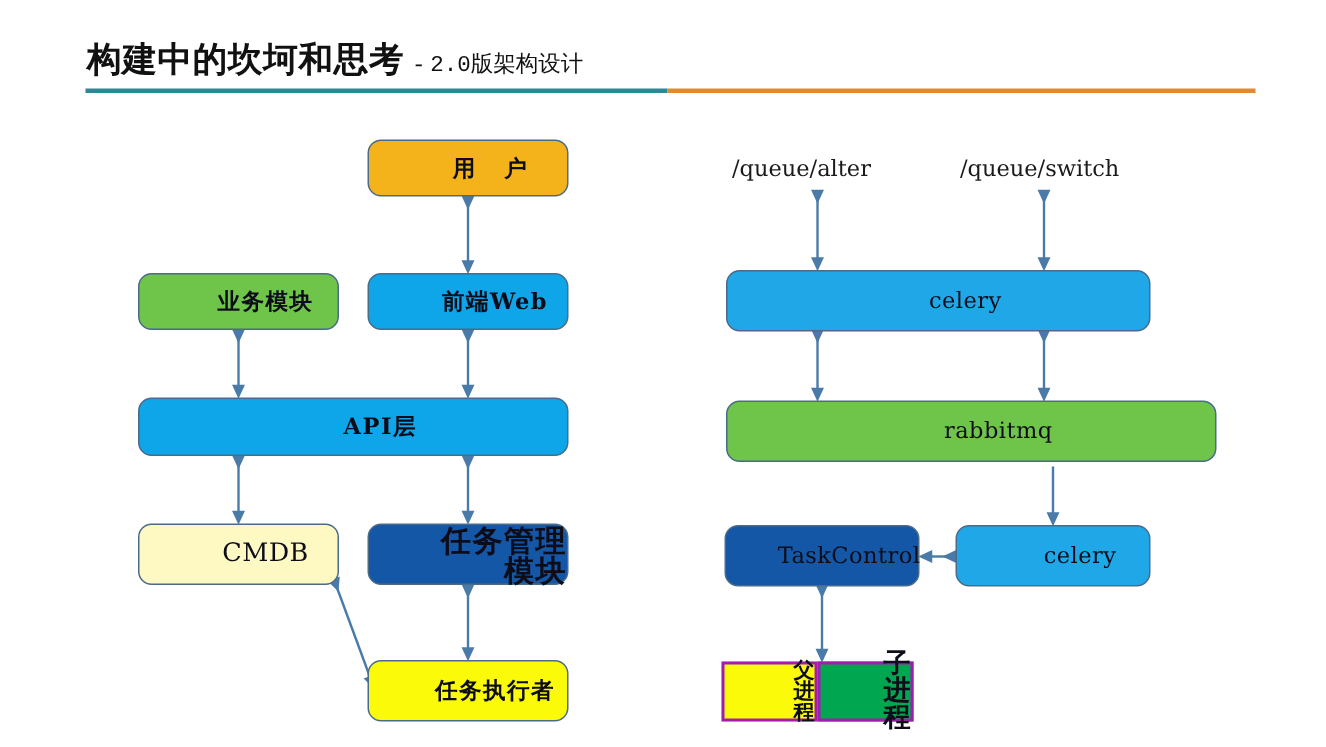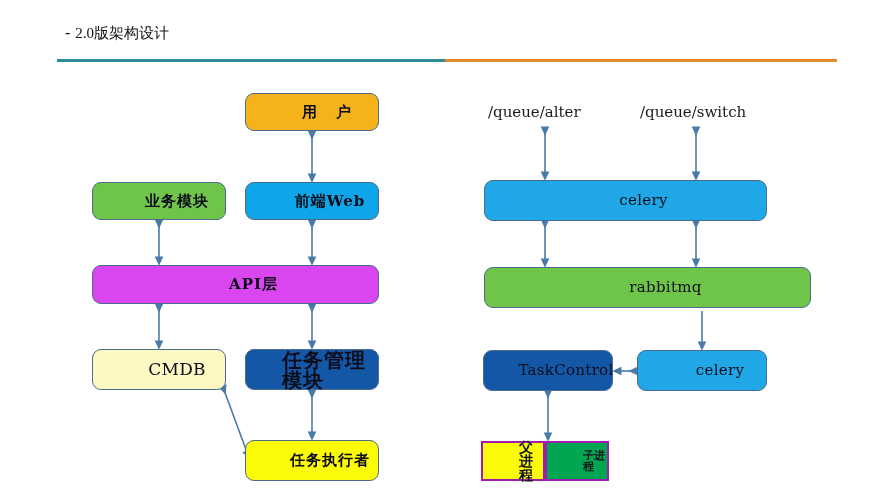--- a/index.html
+++ b/index.html
@@ -42,21 +42,21 @@
     font-weight: bold;
     color: #111111;
     letter-spacing: 0.5px;
   }
   .title-sep {
     font-size: 16px;
     color: #111111;
     margin: 0 5px 0 7px;
   }
   .title-sub {
-    font-family: Liberation Serif, serif;
+    font-family: Liberation Mono, monospace;
     font-size: 15px;
     font-weight: normal;
     color: #111111;
   }
   .rule {
     position: absolute;
     top: 59px;
     height: 3px;
   }
   .rule-left {
@@ -74,21 +74,21 @@
     box-sizing: border-box;
     border: 1.5px solid #4a6b8a;
     border-radius: 9px;
     display: flex;
     align-items: center;
     justify-content: center;
     color: #0d0d1a;
     font-family: "DejaVu Serif", serif;
     font-size: 15px;
     line-height: 1;
-    text-align: left;
+    text-align: right;
     padding-left: 36px;
   }
   .node.cn {
     font-weight: bold;
     letter-spacing: 1px;
   }
   .node.lat {
     font-weight: normal;
     letter-spacing: 0.3px;
   }
@@ -116,20 +116,21 @@
     stroke-width: 1.6;
   }
 </style>
 </head>
 <body>
 
 <div class="slide">
 
   <div class="header">
     <div class="title-row">
+      <span class="title-main">构建中的坎坷和思考</span>
       <span class="title-sep">-</span>
       <span class="title-sub">2.0版架构设计</span>
     </div>
     <div class="rule rule-left" style="background: rgb(42, 138, 149);"></div>
     <div class="rule rule-right" style="background: rgb(224, 139, 48);"></div>
   </div>
 
   <svg class="conn" style="left:0;top:0;width:884px;height:498px;">
     <defs>
       <marker id="ah" markerWidth="7" markerHeight="7" refX="3.2" refY="3.5" orient="auto" markerUnits="strokeWidth">
@@ -169,21 +170,21 @@
     <line x1="548" y1="394" x2="548" y2="437" marker-start="url(#ah)" marker-end="url(#ah)"></line>
   </svg>
 
   <div>
     <div class="node cn" style="left:245px;top:93px;width:134px;height:38px;background:#f5b31b;letter-spacing:7px;">用  户</div>
 
     <div class="node cn" style="left:92px;top:182px;width:134px;height:38px;background:#6fc44a;">业务模块</div>
 
     <div class="node cn" style="left:245px;top:182px;width:134px;height:38px;background:#0ea5e9;">前端Web</div>
 
-    <div class="node cn" style="left:92px;top:265px;width:287px;height:39px;background:#d946ef;">API层</div>
+    <div class="node cn" style="left:92px;top:265px;width:287px;height:39px;background:#0ea5e9;">API层</div>
 
     <div class="node lat" style="left:92px;top:349px;width:134px;height:41px;background:#fef9c3;font-size:17px;">CMDB</div>
 
     <div class="node cn" style="left:245px;top:349px;width:134px;height:41px;background:#1457a6;font-size:20px;">任务管理模块</div>
 
     <div class="node cn" style="left:245px;top:440px;width:134px;height:41px;background:#fbfb09;">任务执行者</div>
   </div>
 
   <div>
     <div class="plabel" style="left:488px;top:103px;">/queue/alter</div>
@@ -193,16 +194,16 @@
     <div class="node lat" style="left:484px;top:180px;width:283px;height:41px;background:#1fa7e8;">celery</div>
 
     <div class="node lat" style="left:484px;top:267px;width:327px;height:41px;background:#6fc44a;">rabbitmq</div>
 
     <div class="node lat" style="left:483px;top:350px;width:130px;height:41px;background:#1457a6;">TaskControl</div>
 
     <div class="node lat" style="left:637px;top:350px;width:130px;height:41px;background:#1fa7e8;">celery</div>
 
     <div class="node cn square" style="left:481px;top:441px;width:64px;height:40px;background:#fbfb09;font-size:14px;letter-spacing:0;">父进程</div>
 
-    <div class="node cn square" style="left:545px;top:441px;width:64px;height:40px;background:#00a650;font-size:11px;letter-spacing:0;">子进程</div>
+    <div class="node cn square" style="left:545px;top:441px;width:64px;height:40px;background:#00a650;font-size:18px;letter-spacing:0;">子进程</div>
   </div>
 
 </div>
 
 </body></html>

